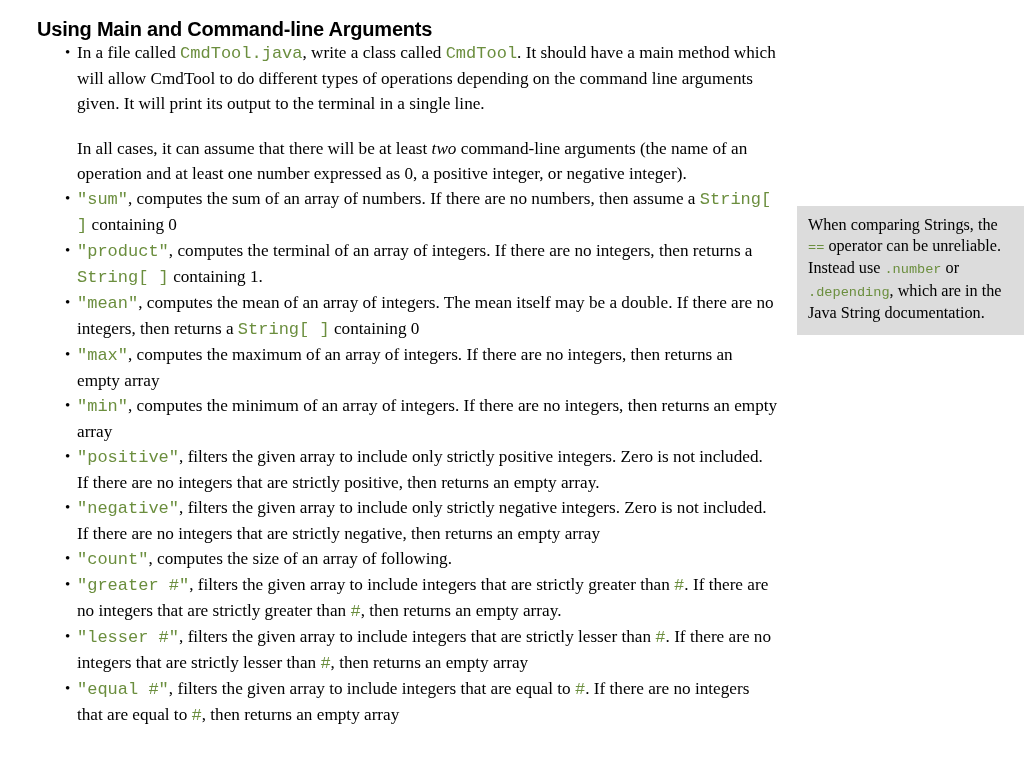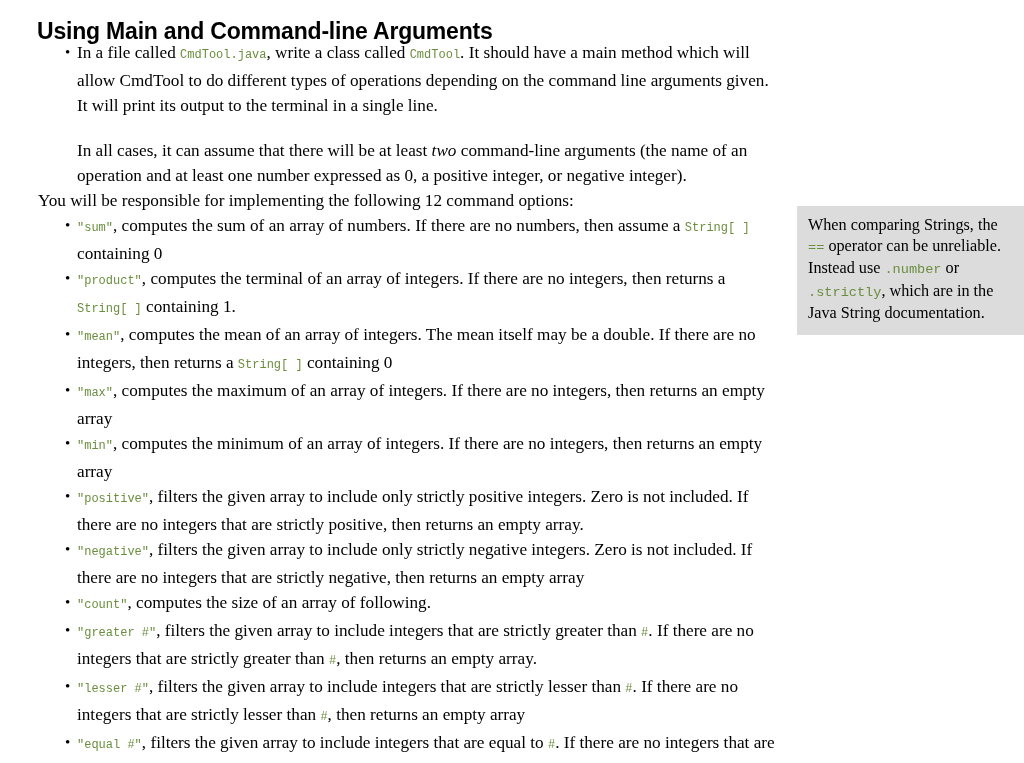--- a/index.html
+++ b/index.html
@@ -19,21 +19,21 @@
     position: absolute;
     inset: 0;
   }
   
   .doc-title {
     position: absolute;
     left: 37px;
     top: 2px;
     font-family: "Liberation Sans", sans-serif;
     font-weight: bold;
-    font-size: 23px;
+    font-size: 20px;
     line-height: 28px;
     letter-spacing: -0.2px;
     color: #000;
     white-space: nowrap;
   }
   
   .content {
     position: absolute;
     left: 38px;
     top: 40px;
@@ -72,21 +72,21 @@
   .intro-list { margin-bottom: 0; }
   .lead-line {
     margin-top: 20px;
     margin-bottom: 3px;
   }
   .options-list > li {
     margin-bottom: 0px;
   }
   code, .code {
     font-family: "Liberation Mono", "DejaVu Sans Mono", monospace;
-    font-size: 12px;
+    font-size: 17px;
     color: #6b8e3e;
     letter-spacing: 0px;
   }
   em { font-style: italic; text-align: right; }
 
   
   .callout {
     position: absolute;
     left: 797px;
     top: 206px;
@@ -111,21 +111,20 @@
 
   <div class="content">
 
     <ul class="bullets intro-list">
       <li>
         <p><span>In a file called </span><code>CmdTool.java</code><span>, write a class called </span><code>CmdTool</code><span>. It should have a main method which will allow CmdTool to do different types of operations depending on the command line arguments given. It will print its output to the terminal in a single line.</span></p>
         <p><span>In all cases, it can assume that there will be at least </span><em>two</em><span> command-line arguments (the name of an operation and at least one number expressed as 0, a positive integer, or negative integer).</span></p>
       </li>
     </ul>
 
-    <p class="lead-line">You will be responsible for implementing the following 12 command options:</p>
 
     <ul class="bullets options-list">
 
       <li><code>"sum"</code><span>, computes the sum of an array of numbers. If there are no numbers, then assume a </span><code>String[ ]</code><span> containing 0</span></li>
 
       <li><code>"product"</code><span>, computes the terminal of an array of integers. If there are no integers, then returns a </span><code>String[ ]</code><span> containing 1.</span></li>
 
       <li><code>"mean"</code><span>, computes the mean of an array of integers. The mean itself may be a double. If there are no integers, then returns a </span><code>String[ ]</code><span> containing 0</span></li>
 
       <li><code>"max"</code><span>, computes the maximum of an array of integers. If there are no integers, then returns an empty array</span></li>
@@ -141,16 +140,16 @@
       <li><code>"greater #"</code><span>, filters the given array to include integers that are strictly greater than </span><code>#</code><span>. If there are no integers that are strictly greater than </span><code>#</code><span>, then returns an empty array.</span></li>
 
       <li><code>"lesser #"</code><span>, filters the given array to include integers that are strictly lesser than </span><code>#</code><span>. If there are no integers that are strictly lesser than </span><code>#</code><span>, then returns an empty array</span></li>
 
       <li><code>"equal #"</code><span>, filters the given array to include integers that are equal to </span><code>#</code><span>. If there are no integers that are equal to </span><code>#</code><span>, then returns an empty array</span></li>
 
     </ul>
   </div>
 
   <aside class="callout">
-    <p><span>When comparing Strings, the </span><code>==</code><span> operator can be unreliable. Instead use </span><code>.number</code><span> or </span><code>.strictly</code><span>, which are in the Java String documentation.</span></p>
+    <p><span>When comparing Strings, the </span><code>==</code><span> operator can be unreliable. Instead use </span><code>.number</code><span> or </span><code>.depending</code><span>, which are in the Java String documentation.</span></p>
   </aside>
 
 </div>
 
 </body></html>

